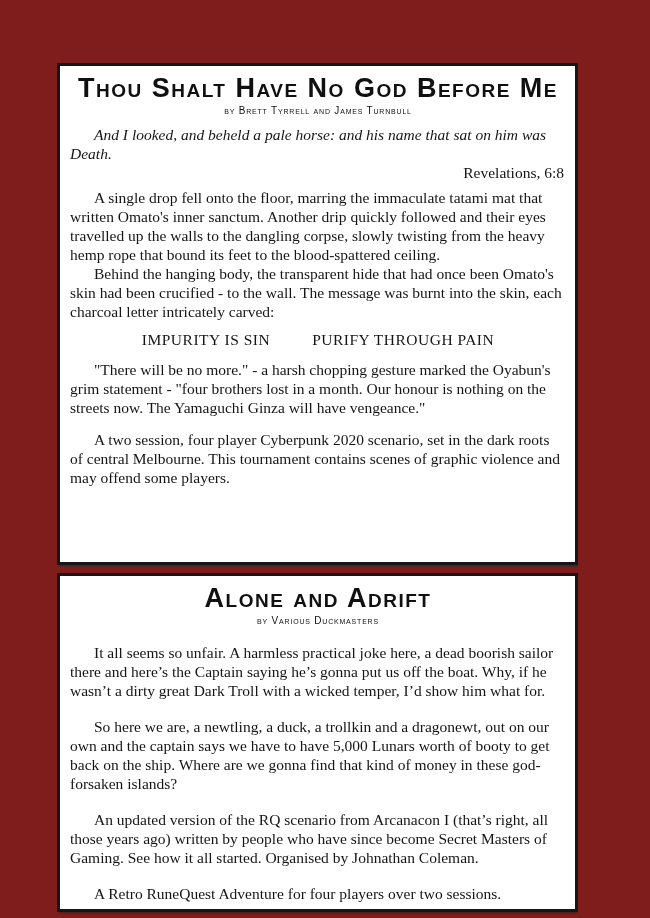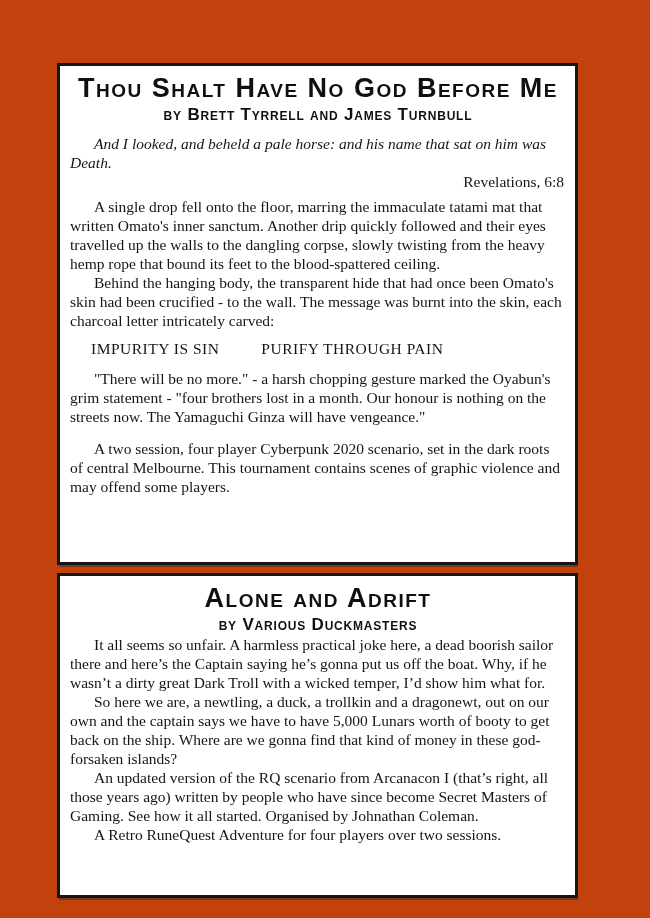--- a/index.html
+++ b/index.html
@@ -4,21 +4,21 @@
 <style>
   html, body {
     margin: 0;
     padding: 0;
     background: #ffffff;
   }
   .page {
     position: relative;
     width: 650px;
     height: 918px;
-    background: #c2410c;
+    background: #7f1d1d;
     font-family: "Liberation Serif", serif;
     color: #151515;
     overflow: hidden;
   }
   .box {
     position: absolute;
     left: 57px;
     width: 521px;
     box-sizing: border-box;
     border: 3px solid #161616;
@@ -38,22 +38,22 @@
     font-size: 27px;
     line-height: 1.05;
     letter-spacing: 1.5px;
     color: #101010;
   }
   .byline {
     margin: 3px 0 0 0;
     text-align: center;
     font-family: "Liberation Sans", sans-serif;
     font-variant: small-caps;
-    font-weight: 700;
-    font-size: 17px;
+    font-weight: 400;
+    font-size: 10px;
     letter-spacing: 0.8px;
     color: #101010;
   }
   .body-copy p {
     margin: 0;
     font-size: 15.5px;
     line-height: 19px;
     text-indent: 24px;
   }
   .quote {
@@ -61,32 +61,32 @@
     margin-top: 9px !important;
   }
   .attribution {
     text-align: right;
     text-indent: 0 !important;
     padding-right: 2px;
   }
   .para-first   { margin-top: 6px !important; }
   .carved-line {
     margin: 9px 0 11px 0;
-    text-align: left;
+    text-align: center;
     font-size: 15.5px;
     line-height: 19px;
     white-space: nowrap;
   }
   .carved-line span {
     display: inline-block;
     margin: 0 21px;
     letter-spacing: 0.5px;
   }
   .para-footer  { margin-top: 13px !important; }
-  .box-scenario2 .body-copy p { }
+  .box-scenario2 .body-copy p { margin-top: 17px; }
 </style>
 </head>
 <body>
 
 <div class="page">
 
   <section class="box box-scenario1">
     <h1 class="title">Thou Shalt Have No God Before Me</h1>
     <div class="byline">by Brett Tyrrell and James Turnbull</div>
     <div class="body-copy">

